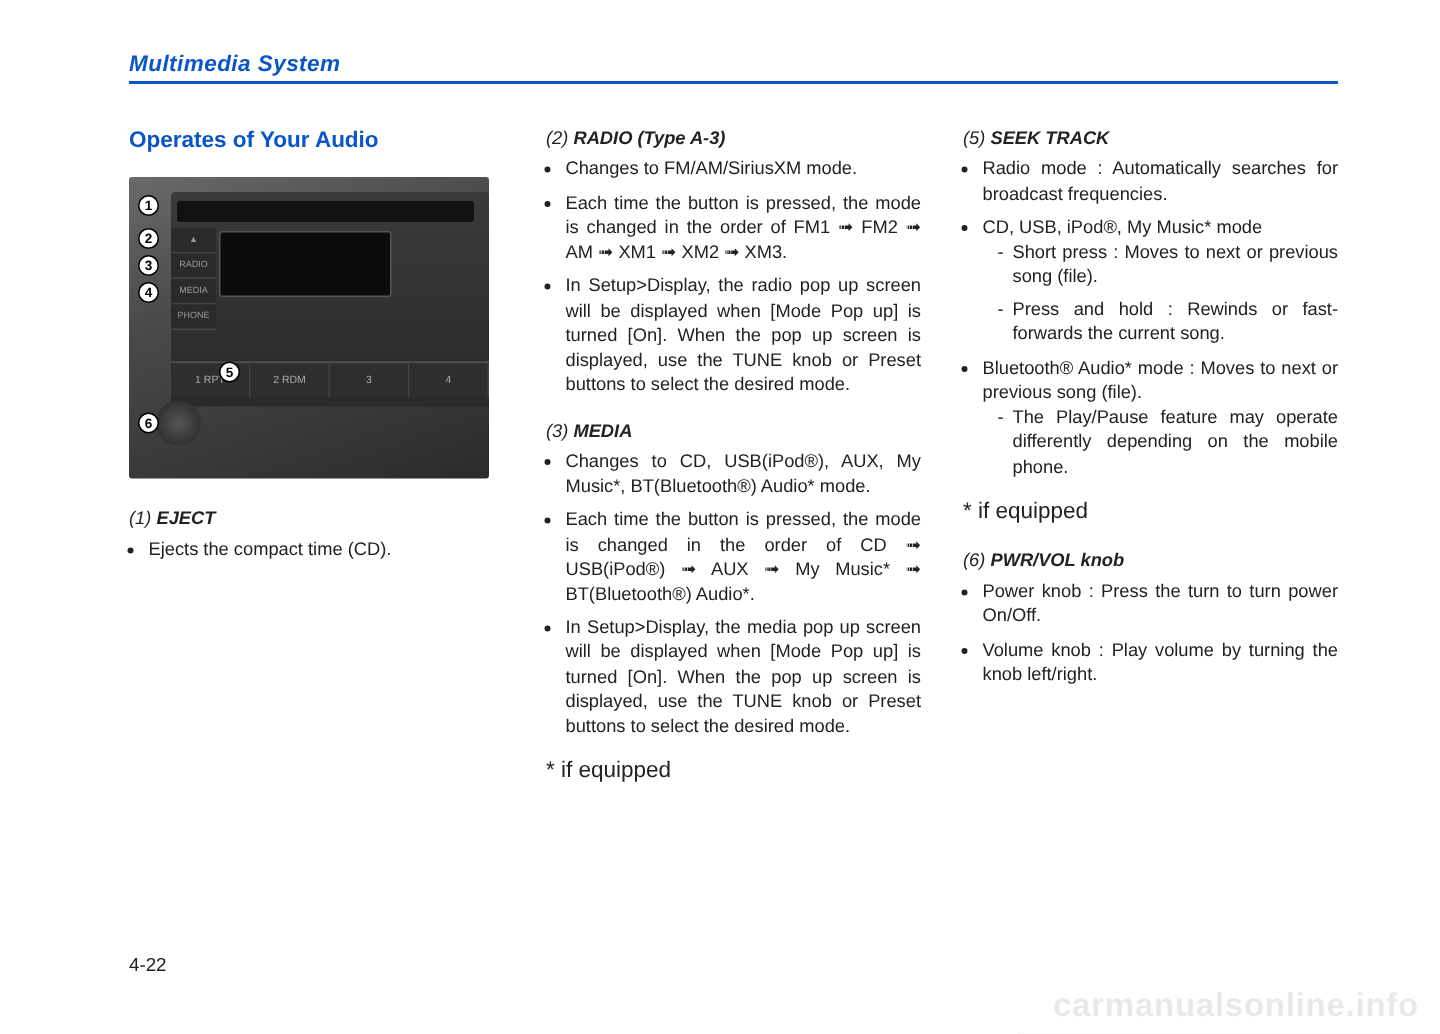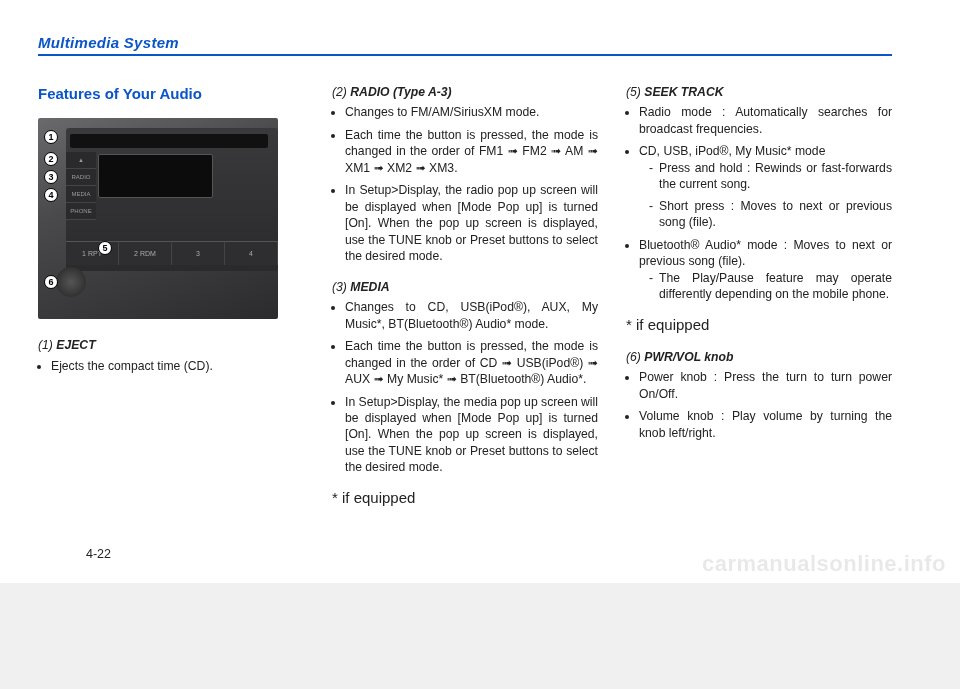--- a/index.html
+++ b/index.html
@@ -6,23 +6,23 @@
   html, body {
     width: 960px;
     height: 689px;
     background: #f0f0f0;
     font-family: Arial, Helvetica, sans-serif;
     color: #222;
     position: relative;
   }
   .page {
     width: 960px;
-    height: 583px;
+    height: 689px;
     background: #fff;
-    padding: 34px 68px 28px 38px;
+    padding: 34px 68px 28px 86px;
     position: relative;
   }
   .header {
     color: #0a55c7;
     font-size: 15px;
     font-style: italic;
     font-weight: 600;
     letter-spacing: 0.3px;
     padding-bottom: 4px;
     margin-bottom: 24px;
@@ -82,21 +82,21 @@
   .item-head .num { font-weight:400; }
   .item-head .name { font-weight:700; }
   .bullets { list-style: disc; padding-left: 13px; margin-bottom:12px; }
   .bullets li { margin-bottom:6px; text-align:justify; }
   .subdash { list-style:none; padding-left:10px; }
   .subdash li { position:relative; padding-left:10px; margin-bottom:5px; text-align:justify; }
   .subdash li::before { content:"-"; position:absolute; left:0; }
   .block { margin-bottom:14px; }
   .foot-note { font-size:15px; margin-top:4px; }
   .page-num {
-    position:absolute; bottom:22px; left:86px;
+    position:absolute; bottom:39px; left:86px;
     font-size:12.5px; color:#222;
   }
   .watermark {
     position:absolute; bottom:6px; right:14px;
     font-size:22px; font-weight:700; color:rgba(0,0,0,0.09);
     letter-spacing:0.5px;
   }
 </style>
 </head>
 <body>
@@ -104,21 +104,21 @@
 <div class="page">
 
   <div class="header">
     <span>Multimedia System</span>
     <div class="header-rule"></div>
   </div>
 
   <div class="columns">
 
     <div class="col">
-      <div class="section-title">Features of Your Audio</div>
+      <div class="section-title">Operates of Your Audio</div>
 
       <div class="photo">
         <div class="faceplate"></div>
         <div class="cd-slot"></div>
         <div class="screen"></div>
         <div class="side-btns">
           <div>▲</div>
           <div>RADIO</div>
           <div>MEDIA</div>
           <div>PHONE</div>
@@ -181,22 +181,22 @@
 
 
       <div class="block">
         <div class="item-head">
           <span class="num">(5)</span>
           <span class="name">SEEK TRACK</span>
         </div>
         <ul class="bullets">
           <li>Radio mode : Automatically searches for broadcast frequencies.</li>
           <li>CD, USB, iPod®, My Music* mode<ul class="subdash">
+              <li>Short press : Moves to next or previous song (file).</li>
               <li>Press and hold : Rewinds or fast-forwards the current song.</li>
-              <li>Short press : Moves to next or previous song (file).</li>
             </ul></li>
           <li>Bluetooth® Audio* mode : Moves to next or previous song (file).<ul class="subdash">
               <li>The Play/Pause feature may operate differently depending on the mobile phone.</li>
             </ul></li>
         </ul>
         <div class="foot-note">* if equipped</div>
       </div>
 
       <div class="block">
         <div class="item-head">

